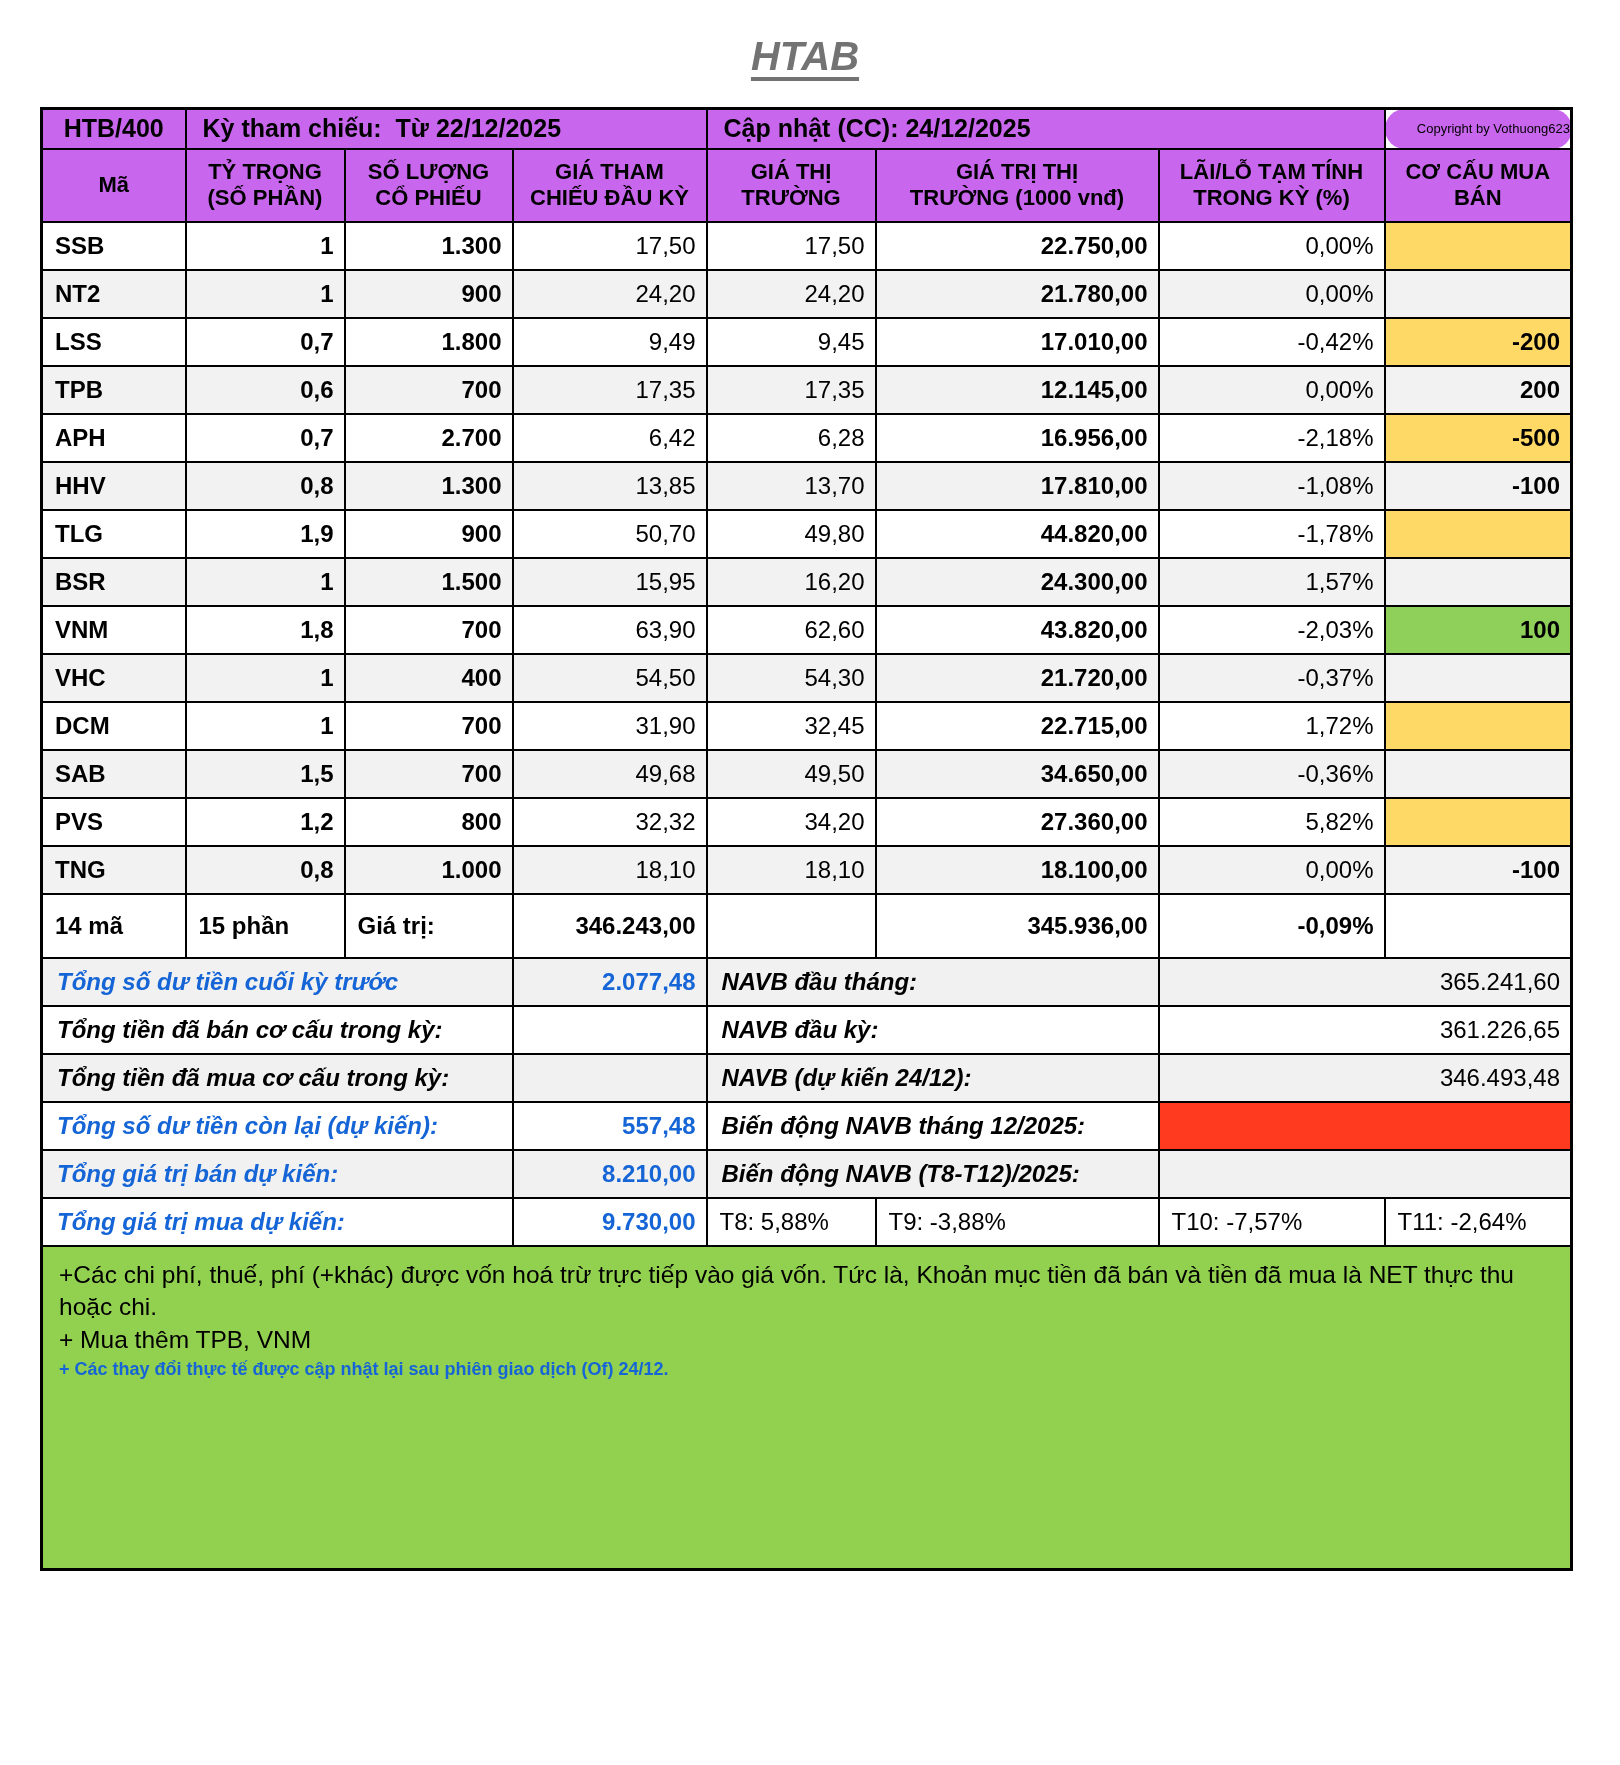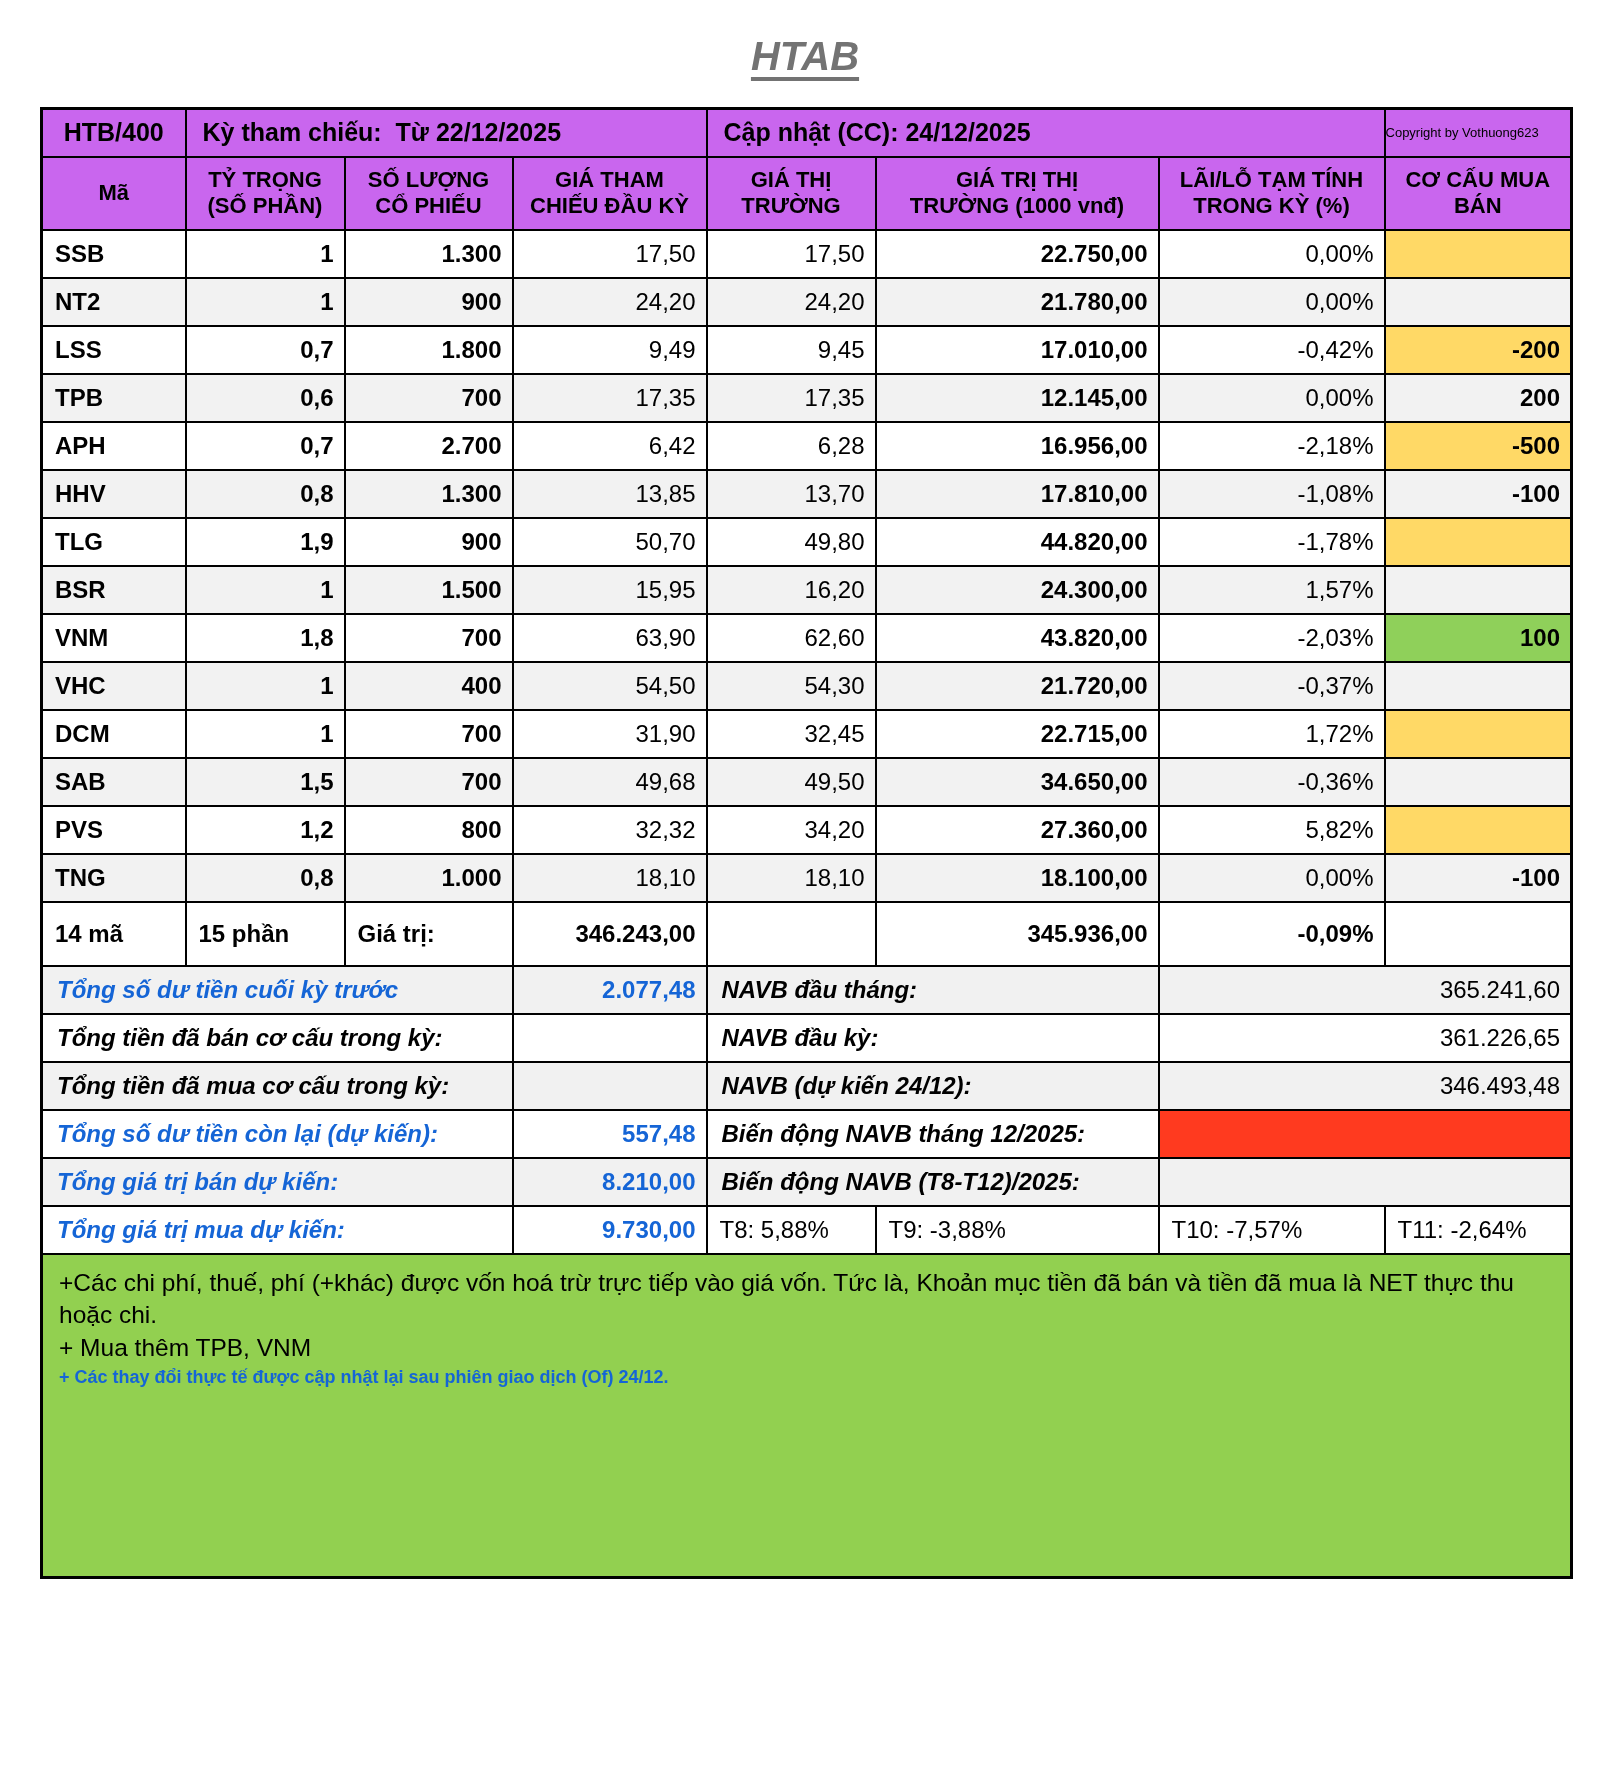--- a/index.html
+++ b/index.html
@@ -8,24 +8,24 @@
   }
   *{box-sizing:border-box;margin:0;padding:0;}
   body{background:#fff;font-family:"Liberation Sans","DejaVu Sans",sans-serif;}
   .page{position:relative;width:1620px;height:1765px;background:#fff;overflow:hidden;}
   .title{position:absolute;left:40px;top:34px;width:1530px;text-align:center;
          font-size:40px;font-weight:800;font-style:italic;color:#737373;
          text-decoration:underline;text-decoration-thickness:4px;text-underline-offset:7px;}
   table.sheet{position:absolute;left:40px;top:107px;width:1530px;
               border-collapse:collapse;table-layout:fixed;border:3px solid #000;}
   .sheet td,.sheet th{border:2px solid #000;overflow:hidden;font-size:24px;color:#000;}
-  tr.toprow{height:48px;}
+  tr.toprow{height:40px;}
   tr.toprow td{background:var(--purple);font-weight:bold;font-size:25px;padding-left:16px;text-align:left;white-space:pre-wrap;}
   tr.toprow td.code-cell{text-align:center;padding-left:0;}
-  tr.toprow td.copyright-cell{font-size:13px;font-weight:400;text-align:left;padding-left:0;}
+  tr.toprow td.copyright-cell{font-size:13px;font-weight:400;text-align:right;padding-left:0;border-radius:22px;}
   tr.headrow{height:73px;}
   tr.headrow th{background:var(--purple);font-size:22px;font-weight:bold;text-align:center;line-height:1.18;padding:2px;}
   tr.headrow th span{display:block;}
   tr.data-row{height:48px;}
   tr.data-row:nth-child(even) td{background:#F2F2F2;}
   td.ma{font-weight:bold;text-align:left;padding-left:12px;}
   td.num{text-align:right;padding-right:10px;}
   td.bold{font-weight:bold;}
   tr.totals{height:64px;}
   tr.totals td{font-weight:bold;}

